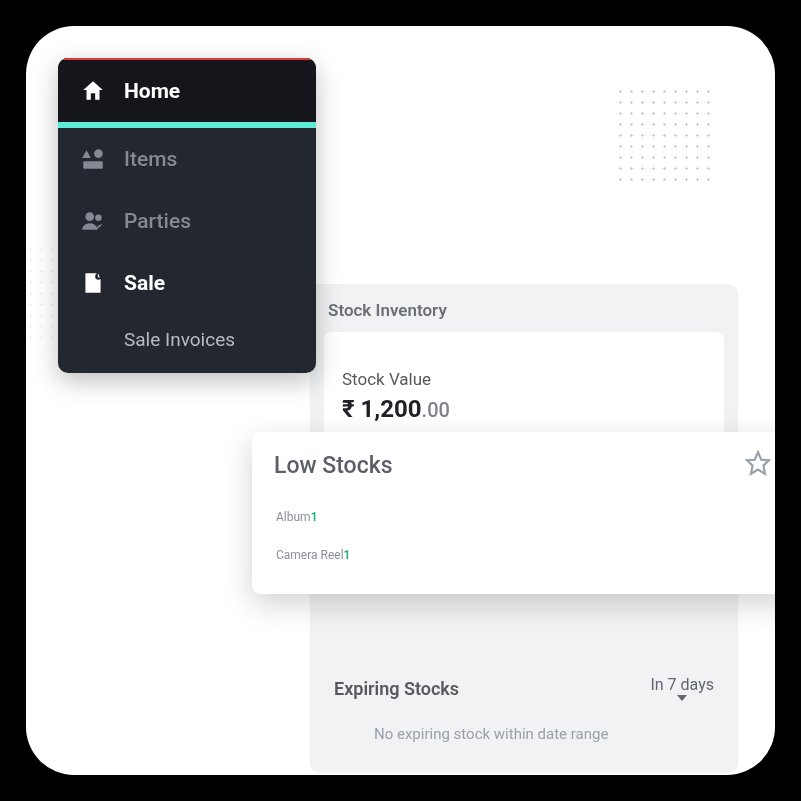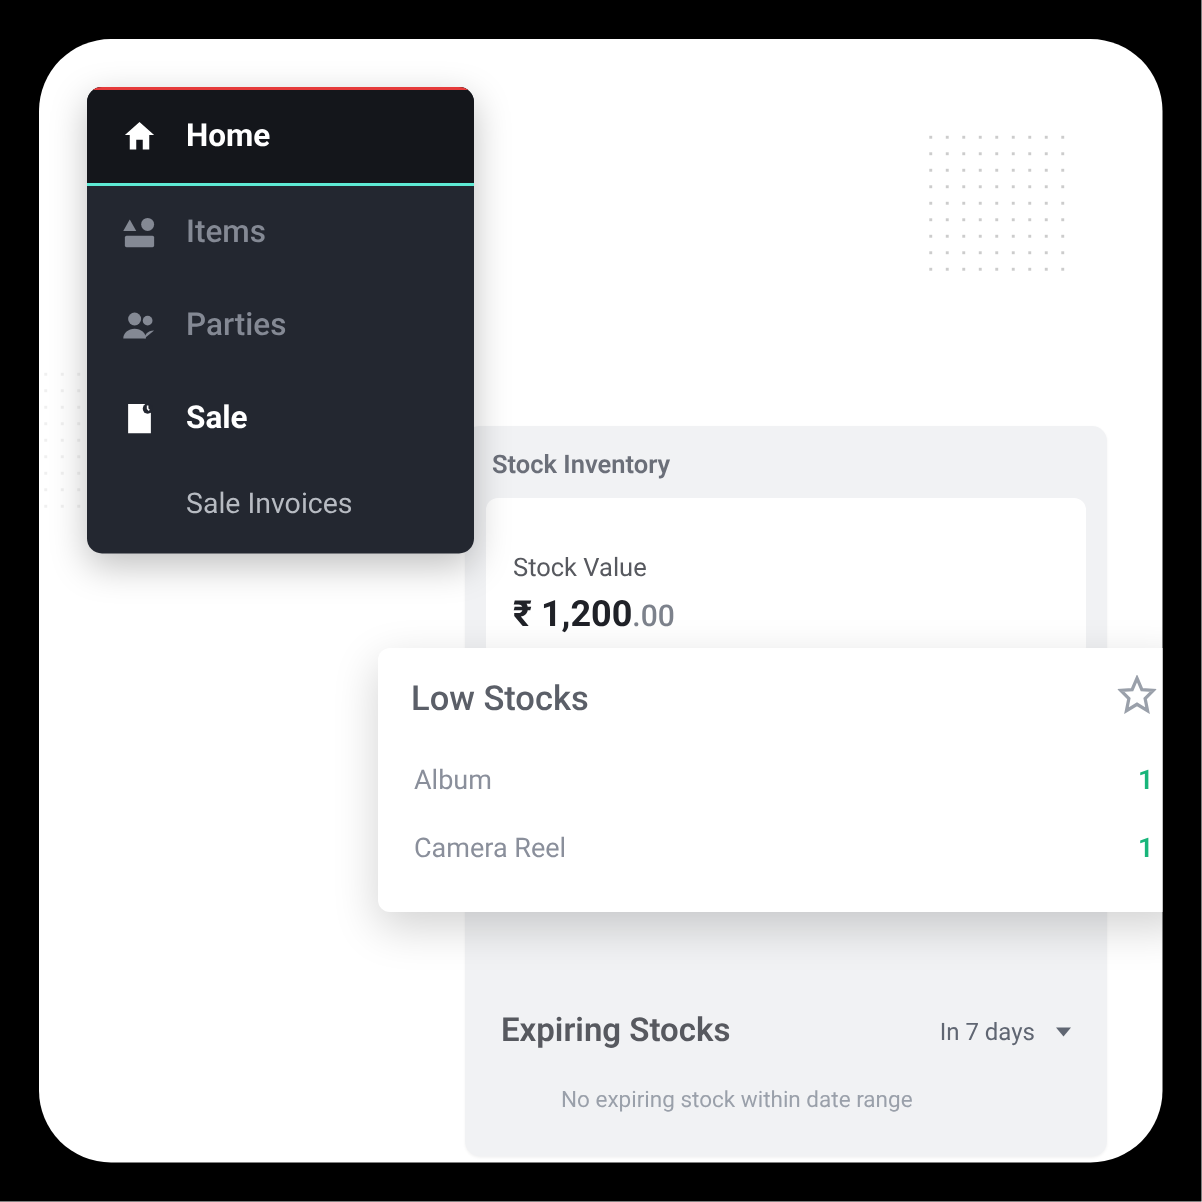--- a/index.html
+++ b/index.html
@@ -51,21 +51,21 @@
     color: #848994;
     font-size: 21px;
     font-weight: 500;
     cursor: pointer;
   }
   .nav-item.active {
     background: #14161b;
     color: #fff;
     font-weight: 700;
     border-top: 2px solid #e53a3a;
-    border-bottom: 2px solid #5eead4;
+    border-bottom: 6px solid #5eead4;
   }
   .nav-item .icon { width: 26px; height: 26px; flex-shrink:0; display:flex; align-items:center; justify-content:center; }
   .nav-item.sale-parent { color: #fff; font-weight: 700; }
   .nav-sub {
     padding: 14px 22px 22px 66px;
     color: #b7bbc2;
     font-size: 19px;
     cursor: pointer;
   }
 
@@ -94,39 +94,39 @@
   }
   .stock-value-label { color: #57595f; font-size: 17px; margin-bottom: 6px; margin-top: 23px; }
   .stock-value-amount { color: #202228; font-size: 24px; font-weight: 700; }
   .stock-value-amount .cents { font-weight: 500; font-size: 20px; color: #7d828c; text-align: center; }
 
   .expiring {
     margin-top: 228px;
     padding: 8px 10px 0;
   }
   .expiring-head { display:flex; justify-content:space-between; align-items:center; }
-  .expiring-title { color:#57595f; font-size:22px; font-weight:600; }
-  .expiring-range { color:#606672; font-size:16px; display:flex; align-items:center; gap:14px;}
+  .expiring-title { color:#57595f; font-size:18px; font-weight:600; }
+  .expiring-range { color:#606672; font-size:16px; display:flex; align-items:center; gap:1px;flex-direction:column;}
   .expiring-empty { color:#9aa0aa; font-size:15px; padding:22px 40px 8px; line-height:1.5;}
 
   
   .lowstocks {
     position: absolute;
     top: 406px;
     left: 226px;
     width: 541px;
     background: #fff;
     border-radius: 8px;
     padding: 18px 22px 20px;
     box-shadow: 0 10px 30px rgba(0,0,0,.18);
     z-index: 6;
   }
   .lowstocks-head { display:flex; justify-content:space-between; align-items:center; margin-bottom:18px;}
   .lowstocks-title { color:#5b5f68; font-size:23px; font-weight:500; }
-  .lowstocks-row { display:flex; justify-content:space-between; align-items:center; padding:12px 2px; color:#8a8f9b; font-size:18px;gap:16px;}
+  .lowstocks-row { display:flex; align-items:center; padding:12px 2px; color:#8a8f9b; font-size:12px;}
   .lowstocks-row .qty { color:#18b57a; font-weight:600; }
 
   .caret { width:0;height:0;border-left:5px solid transparent;border-right:5px solid transparent;border-top:6px solid #606672;}
 </style>
 </head>
 <body>
 
 <div class="canvas">
 
   <div class="dots dots-tr"></div>

